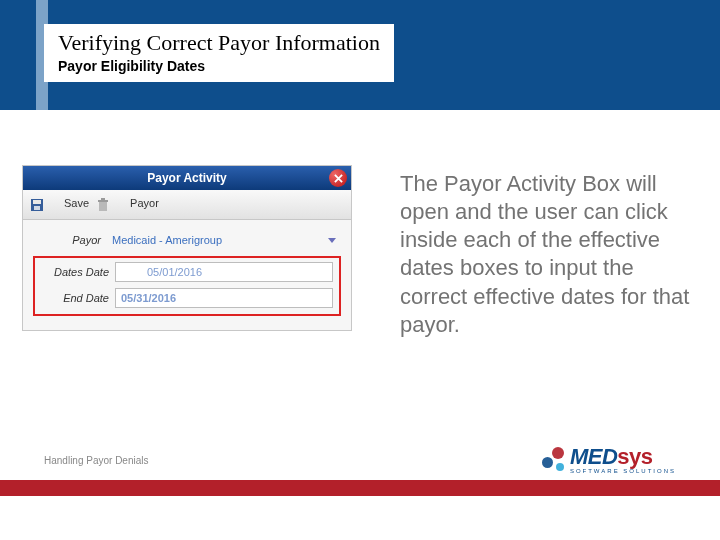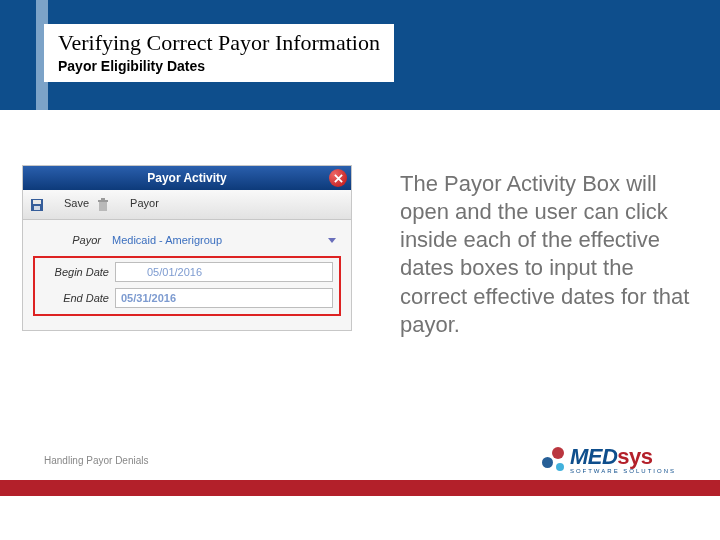--- a/index.html
+++ b/index.html
@@ -97,21 +97,21 @@
     <div class="shot-body">
       <div class="row">
         <label>Payor</label>
         <div class="val link">
           <span>Medicaid - Amerigroup</span>
           <span class="caret"></span>
         </div>
       </div>
       <div class="highlight-box">
         <div class="row">
-          <label>Begin Date</label>
+          <label>Dates Date</label>
           <div class="val">
             <span style="color:#7d9bd0;margin-left:26px;">05/01/2016</span>
           </div>
         </div>
         <div class="row">
           <label>End Date</label>
           <div class="val">
             <span style="color:#7d9bd0;font-weight:bold;">05/31/2016</span>
           </div>
         </div>

